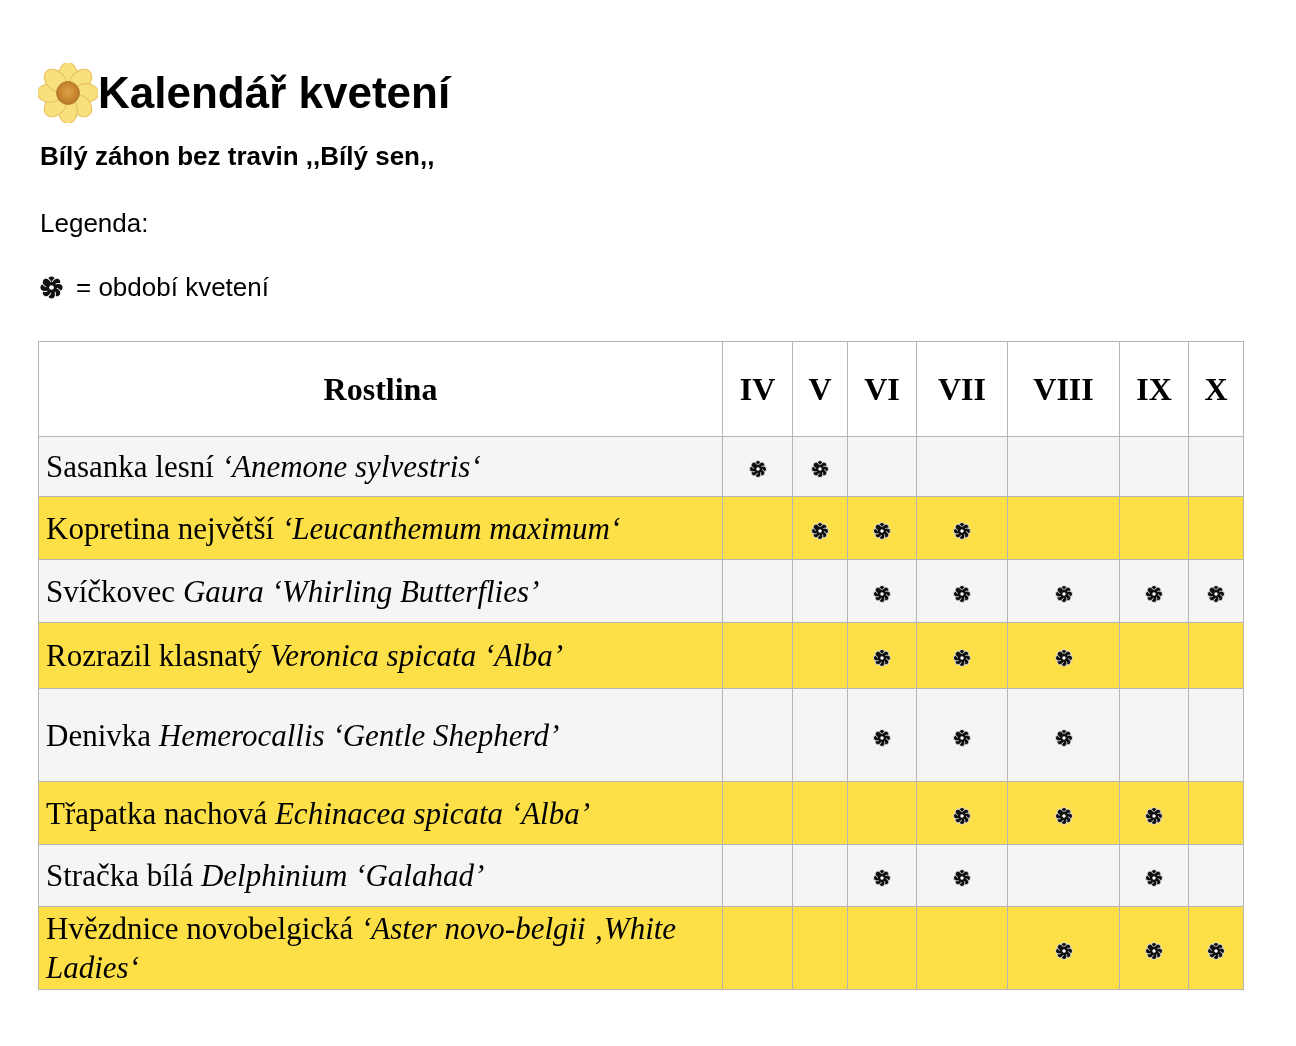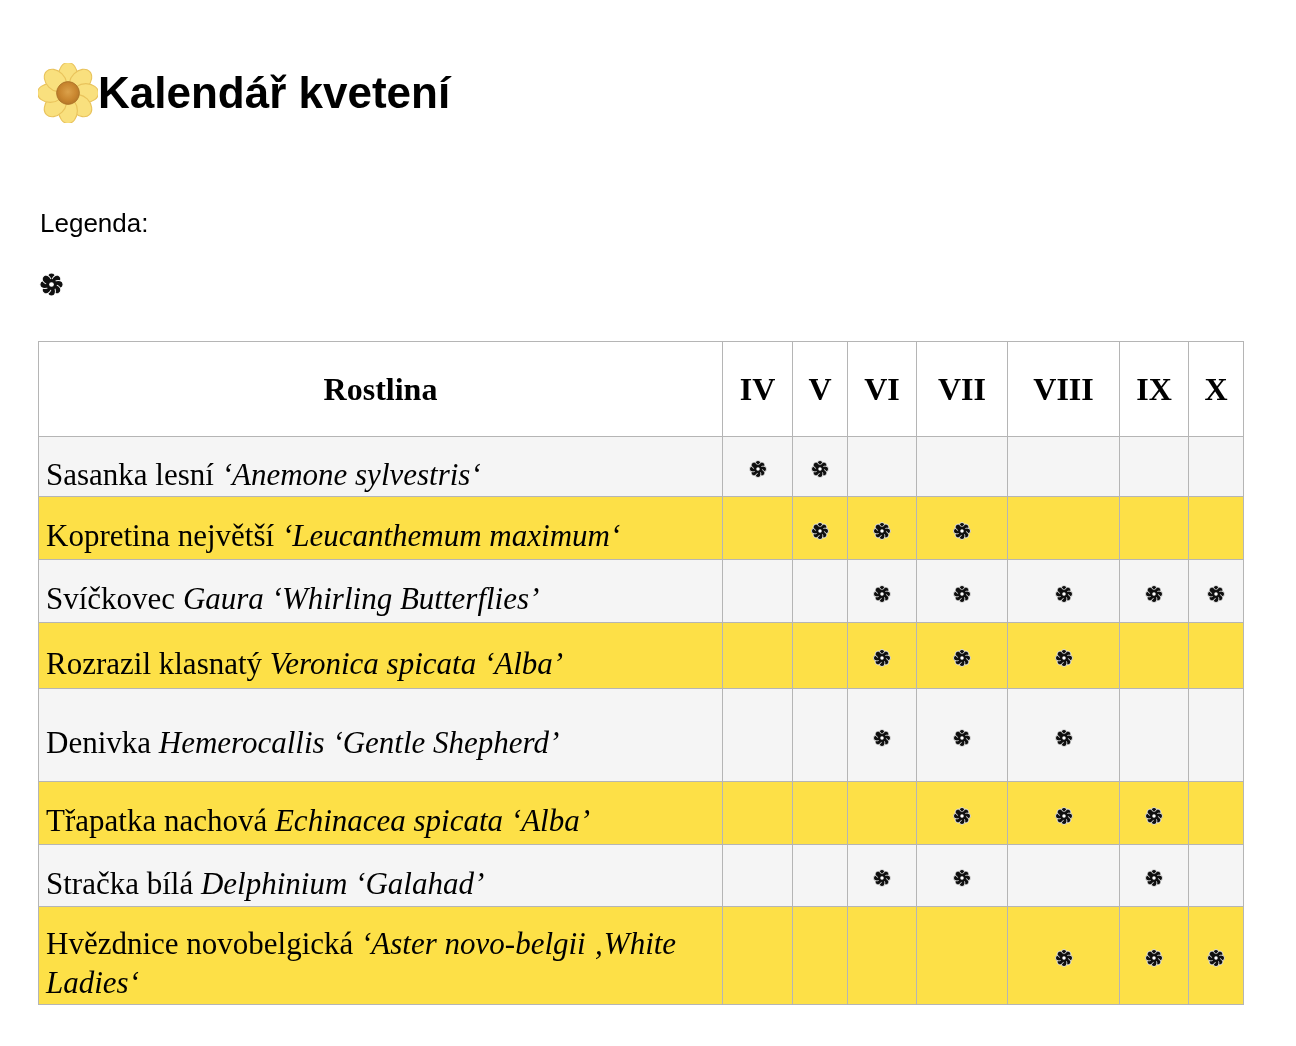--- a/index.html
+++ b/index.html
@@ -58,21 +58,21 @@
     overflow:hidden;
   }
   table.bloom thead tr{height:95px;margin-left:8px;}
   table.bloom th{
     font-weight:bold;
     font-size:32px;
     text-align:center;
   }
   table.bloom td.plant{
     text-align:left;
-    padding:17px 8px 2px 7px;
+    padding:2px 8px 2px 7px;
     line-height:39px;
   }
   table.bloom td.plant .latin{font-style:italic;}
   table.bloom td.month{text-align:center;}
   table.bloom tbody tr{background:#fde047;}
   table.bloom tbody tr:nth-child(odd){background:var(--row-alt);}
   table.bloom tbody tr.r0{height:60px;}
   table.bloom tbody tr.r1{height:63px;}
   table.bloom tbody tr.r2{height:63px;}
   table.bloom tbody tr.r3{height:66px;}
@@ -106,38 +106,40 @@
             <ellipse cx="32" cy="13" rx="10" ry="13.5" fill="#f9e07e" stroke="#e9c35c" stroke-width="1.2" transform="rotate(225 32 32)"></ellipse>
             <ellipse cx="32" cy="13" rx="10" ry="13.5" fill="#f9e07e" stroke="#e9c35c" stroke-width="1.2" transform="rotate(270 32 32)"></ellipse>
             <ellipse cx="32" cy="13" rx="10" ry="13.5" fill="#f9e07e" stroke="#e9c35c" stroke-width="1.2" transform="rotate(315 32 32)"></ellipse>
           </g>
         <circle cx="32" cy="32" r="12.2" fill="url(#bcent)" stroke="#a96f26" stroke-width="0.8"></circle>
       </g>
     </svg>
     <span>Kalendář kvetení</span>
   </h1>
 
+  <div class="subtitle">Bílý záhon bez travin ,,Bílý sen,,</div>
 
   <div class="legend-heading">Legenda:</div>
 
   <div class="legend-line">
     <span id="legend-flower">
         <svg viewBox="0 0 24 24" class="florette" aria-hidden="true">
           <ellipse cx="12" cy="6" rx="3.5" ry="4.3" fill="#101010" stroke="#ffffff" stroke-width="0.9" transform="rotate(0 12 12)"></ellipse>
           <ellipse cx="12" cy="6" rx="3.5" ry="4.3" fill="#101010" stroke="#ffffff" stroke-width="0.9" transform="rotate(45 12 12)"></ellipse>
           <ellipse cx="12" cy="6" rx="3.5" ry="4.3" fill="#101010" stroke="#ffffff" stroke-width="0.9" transform="rotate(90 12 12)"></ellipse>
           <ellipse cx="12" cy="6" rx="3.5" ry="4.3" fill="#101010" stroke="#ffffff" stroke-width="0.9" transform="rotate(135 12 12)"></ellipse>
           <ellipse cx="12" cy="6" rx="3.5" ry="4.3" fill="#101010" stroke="#ffffff" stroke-width="0.9" transform="rotate(180 12 12)"></ellipse>
           <ellipse cx="12" cy="6" rx="3.5" ry="4.3" fill="#101010" stroke="#ffffff" stroke-width="0.9" transform="rotate(225 12 12)"></ellipse>
           <ellipse cx="12" cy="6" rx="3.5" ry="4.3" fill="#101010" stroke="#ffffff" stroke-width="0.9" transform="rotate(270 12 12)"></ellipse>
           <ellipse cx="12" cy="6" rx="3.5" ry="4.3" fill="#101010" stroke="#ffffff" stroke-width="0.9" transform="rotate(315 12 12)"></ellipse>
           <circle cx="12" cy="12" r="4.8" fill="#101010"></circle>
           <circle cx="12" cy="12" r="2.1" fill="#ffffff"></circle>
         </svg>
       </span>
+    <span>= období kvetení</span>
   </div>
 
   <table class="bloom">
     <colgroup id="cols">
         <col style="width: 684px;">
         <col style="width: 70px;">
         <col style="width: 55px;">
         <col style="width: 69px;">
         <col style="width: 91px;">
         <col style="width: 112px;">

